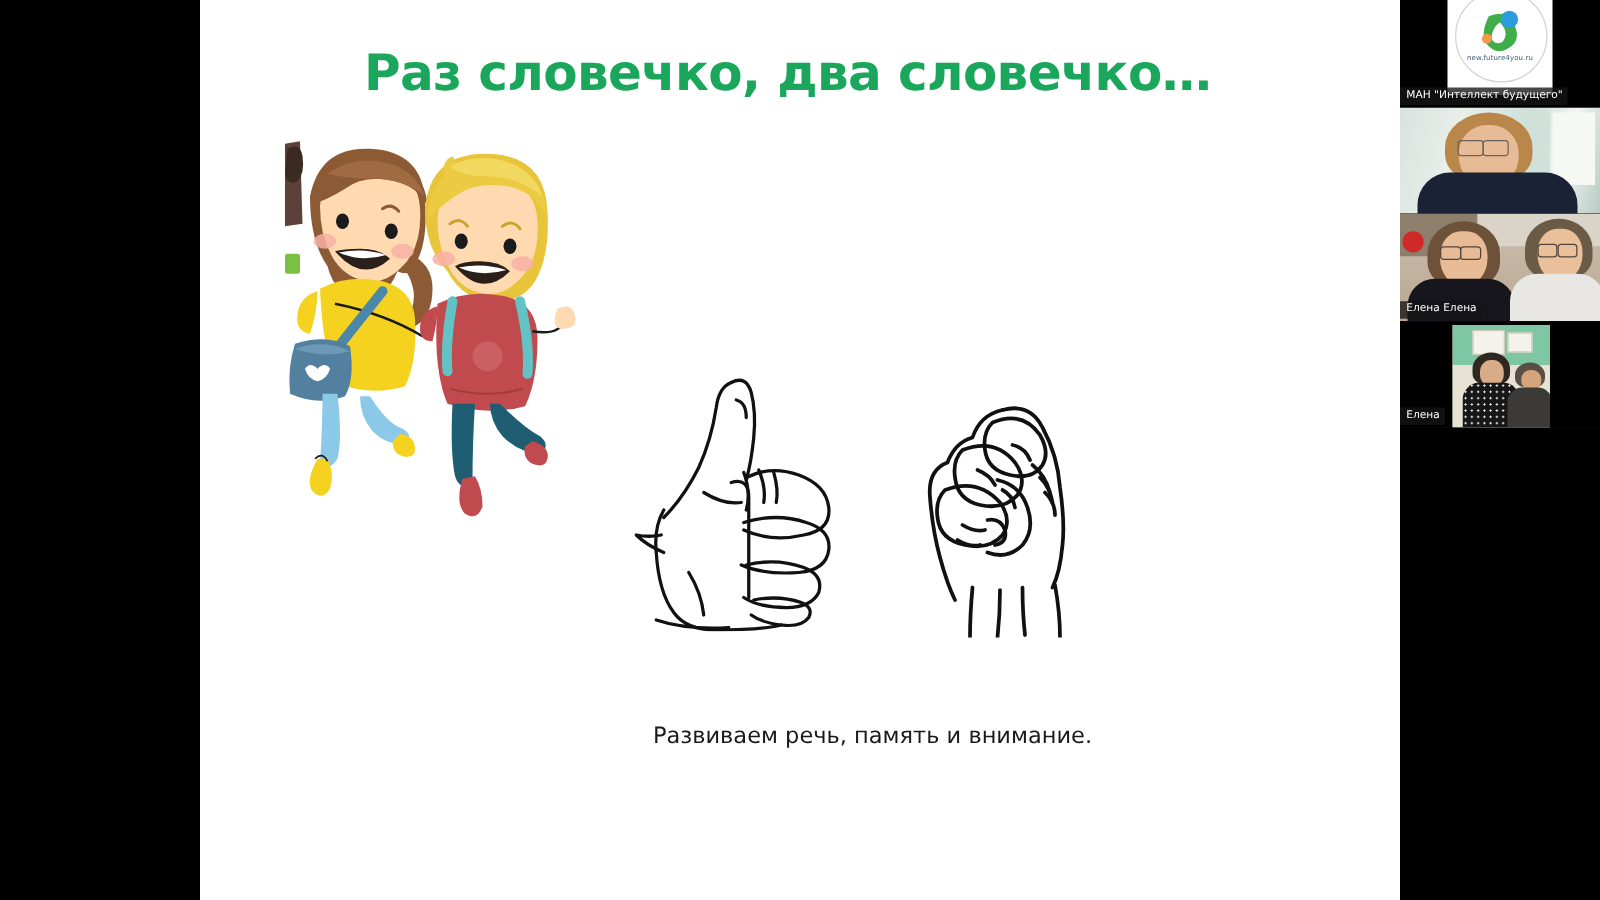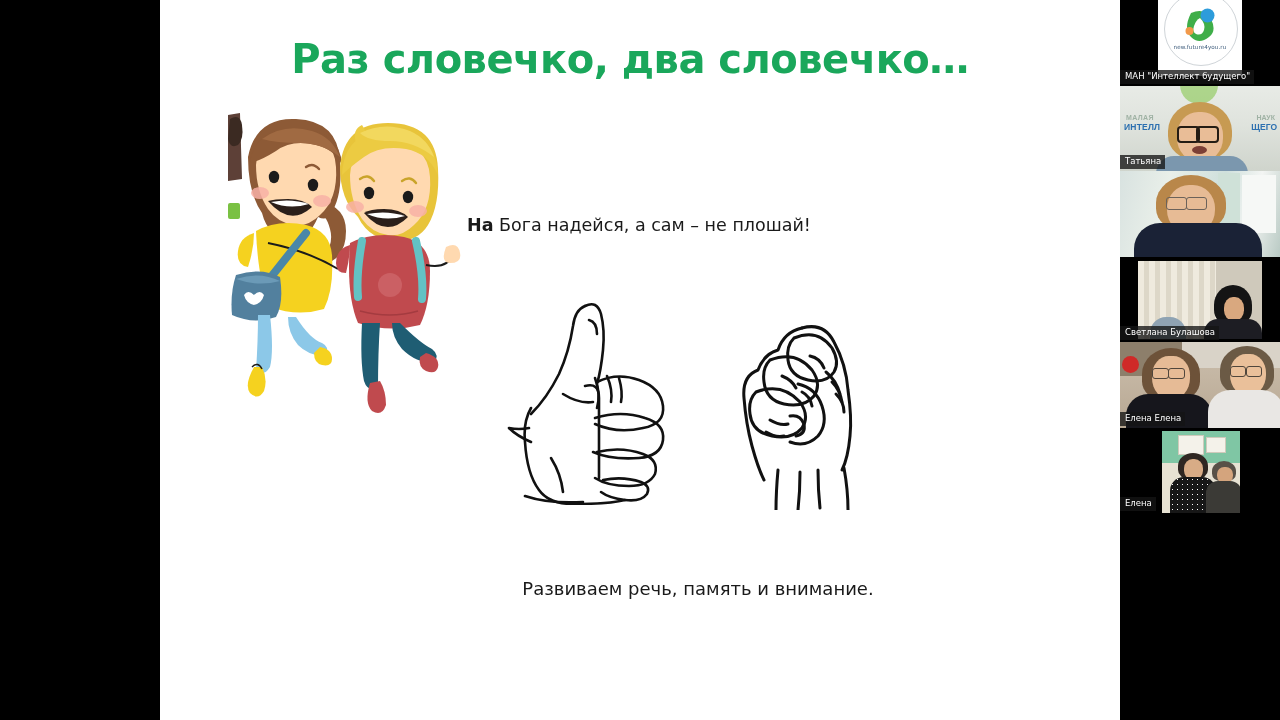--- a/index.html
+++ b/index.html
@@ -243,23 +243,20 @@
         <path d="M236 142 q12 -6 14 6 q2 10 -10 10 q-10 0 -4 -16 Z" fill="#ffd9b0"></path>
 
         <path d="M152 218 q-2 38 2 58 q4 12 14 6 q0 -34 2 -64 Z" fill="#1f5d73"></path>
         <path d="M190 218 q20 20 32 26 q8 6 2 14 q-18 0 -32 -14 q-10 -12 -10 -26 Z" fill="#1f5d73"></path>
 
         <path d="M216 248 q14 4 12 14 q-2 8 -12 4 q-8 -4 -6 -14 Z" fill="#c04a4e"></path>
         <path d="M160 278 q-6 20 2 28 q10 6 14 -6 q0 -14 -6 -24 Z" fill="#c04a4e"></path>
       </svg>
     </div>
 
-    <div class="proverb">
-      <b>На</b><span> Бога надейся, а сам – не плошай!</span>
-    </div>
 
     <div class="hand hand-thumb">
       <svg viewBox="0 0 200 215" xmlns="http://www.w3.org/2000/svg" fill="none" stroke="#111" stroke-width="2.6" stroke-linecap="round" stroke-linejoin="round">
 
         <path d="M100 16 q12 -6 16 8 q4 16 2 36 q-2 20 -6 34"></path>
         <path d="M100 16 q-10 4 -12 20 q-4 26 -14 48 q-12 24 -28 40"></path>
         <path d="M104 30 q8 2 8 14"></path>
 
         <path d="M46 118 q-8 14 -6 34 q2 32 14 48 q10 14 34 14 q36 0 52 -4"></path>
 
@@ -325,65 +322,34 @@
           <path d="M9 6 q14 -6 20 6 q6 12 -2 18 q-10 8 -18 0 q-8 -8 0 -24 Z" fill="#3FAE49"></path>
           <circle cx="25.5" cy="8.5" r="7" fill="#2D9CDB"></circle>
           <path d="M18 11 q6 6 4 12 q-2 6 -8 4 q-4 -2 -2 -8 q2 -6 6 -8 Z" fill="#ffffff"></path>
           <circle cx="7.5" cy="24" r="4" fill="#F2994A"></circle>
         </svg>
       </div>
       <div class="sitetext">new.future4you.ru</div>
       <div class="namebadge">МАН "Интеллект будущего"</div>
     </div>
 
-    <div class="tile t2">
-      <div class="vid">
-        <div class="bg"></div>
-        <div class="leaf"></div>
-        <div class="bannertxt1">МАЛАЯ</div>
-        <div class="bannertxt2">ИНТЕЛЛ</div>
-        <div class="bannertxt3">НАУК</div>
-        <div class="bannertxt4">ЩЕГО</div>
-        <div class="hair"></div>
-        <div class="face"></div>
-        <div class="glass gl"></div>
-        <div class="glass gr"></div>
-        <div class="mouth"></div>
-        <div class="body"></div>
-      </div>
-      <div class="namebadge">Татьяна</div>
-    </div>
 
     <div class="tile t3">
       <div class="vid">
         <div class="bg"></div>
         <div class="win"></div>
         <div class="door"></div>
         <div class="hair"></div>
         <div class="face"></div>
         <div class="glass gl"></div>
         <div class="glass gr"></div>
         <div class="body"></div>
       </div>
     </div>
 
-    <div class="tile t4">
-      <div class="vid">
-        <div class="bgblack"></div>
-        <div class="frame">
-          <div class="curtain"></div>
-          <div class="wall"></div>
-          <div class="p1hair"></div>
-          <div class="p1face"></div>
-          <div class="p1body"></div>
-          <div class="p2"></div>
-        </div>
-      </div>
-      <div class="namebadge">Светлана Булашова</div>
-    </div>
 
     <div class="tile t5">
       <div class="vid">
         <div class="bg"></div>
         <div class="board"></div>
         <div class="rwall"></div>
         <div class="ballon"></div>
         <div class="ahair"></div>
         <div class="aface"></div>
         <div class="aglass agl"></div>

